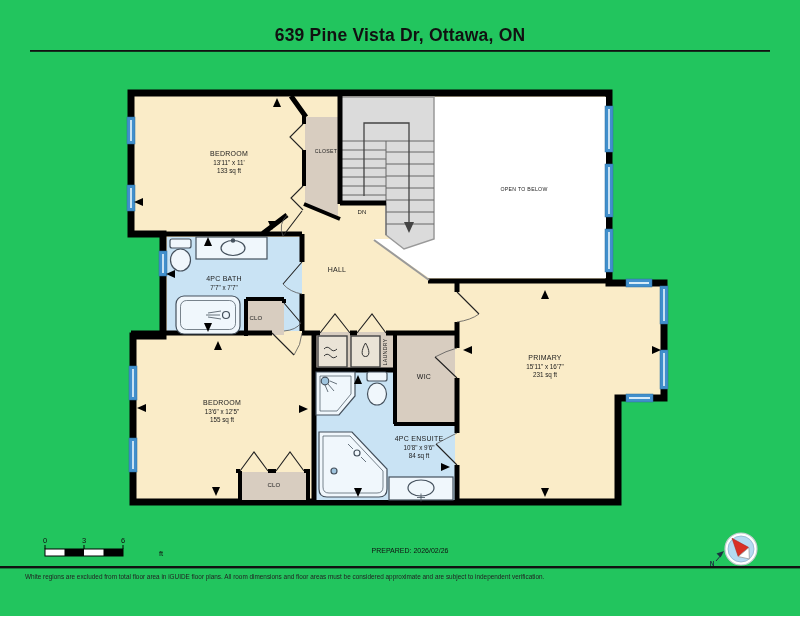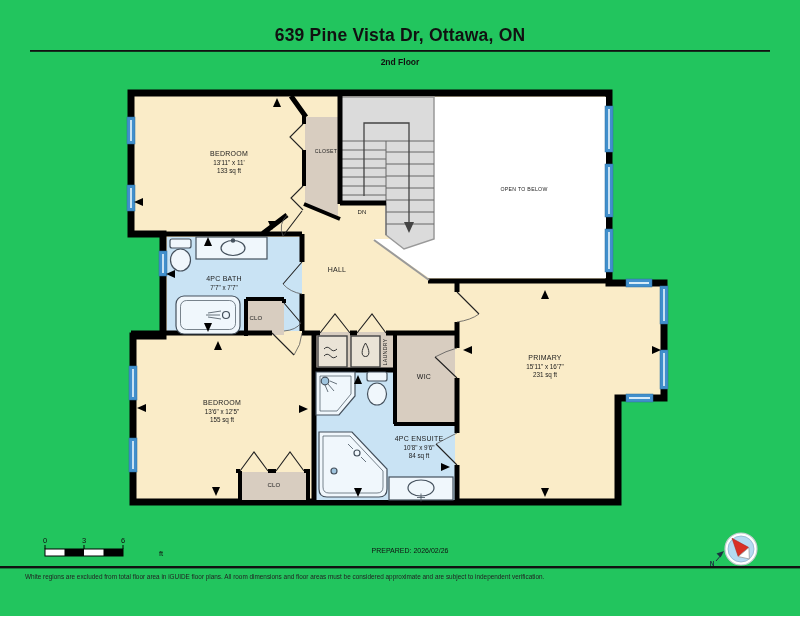--- a/index.html
+++ b/index.html
@@ -23,21 +23,20 @@
   .north-n{font-size:6.5px;font-weight:700;color:#1d3140;}
   .disclaimer{position:absolute;left:25px;top:573px;font-size:6.4px;color:#222;
               white-space:nowrap;z-index:2;}
 </style>
 </head>
 <body>
 
 <div class="page">
 
   <div class="title">639 Pine Vista Dr, Ottawa, ON</div>
-  <div class="subtitle">2nd Floor</div>
 
   <svg class="plan-svg" width="800" height="618" viewBox="0 0 800 618">
 
     <rect x="30" y="50" width="740" height="1.8" fill="#111"></rect>
     <rect x="0" y="566" width="800" height="2.4" fill="#111"></rect>
 
     <path d="M131,93 H609 V283 H664 V398 H618 V502 H133 V336 H163 V234 H131 Z" fill="#FAECC8" stroke="#000" stroke-width="7" stroke-linejoin="miter"></path>
 
     <path d="M434,97 H606 V278 H429 L373,239 H434 Z" fill="#ffffff"></path>
 

